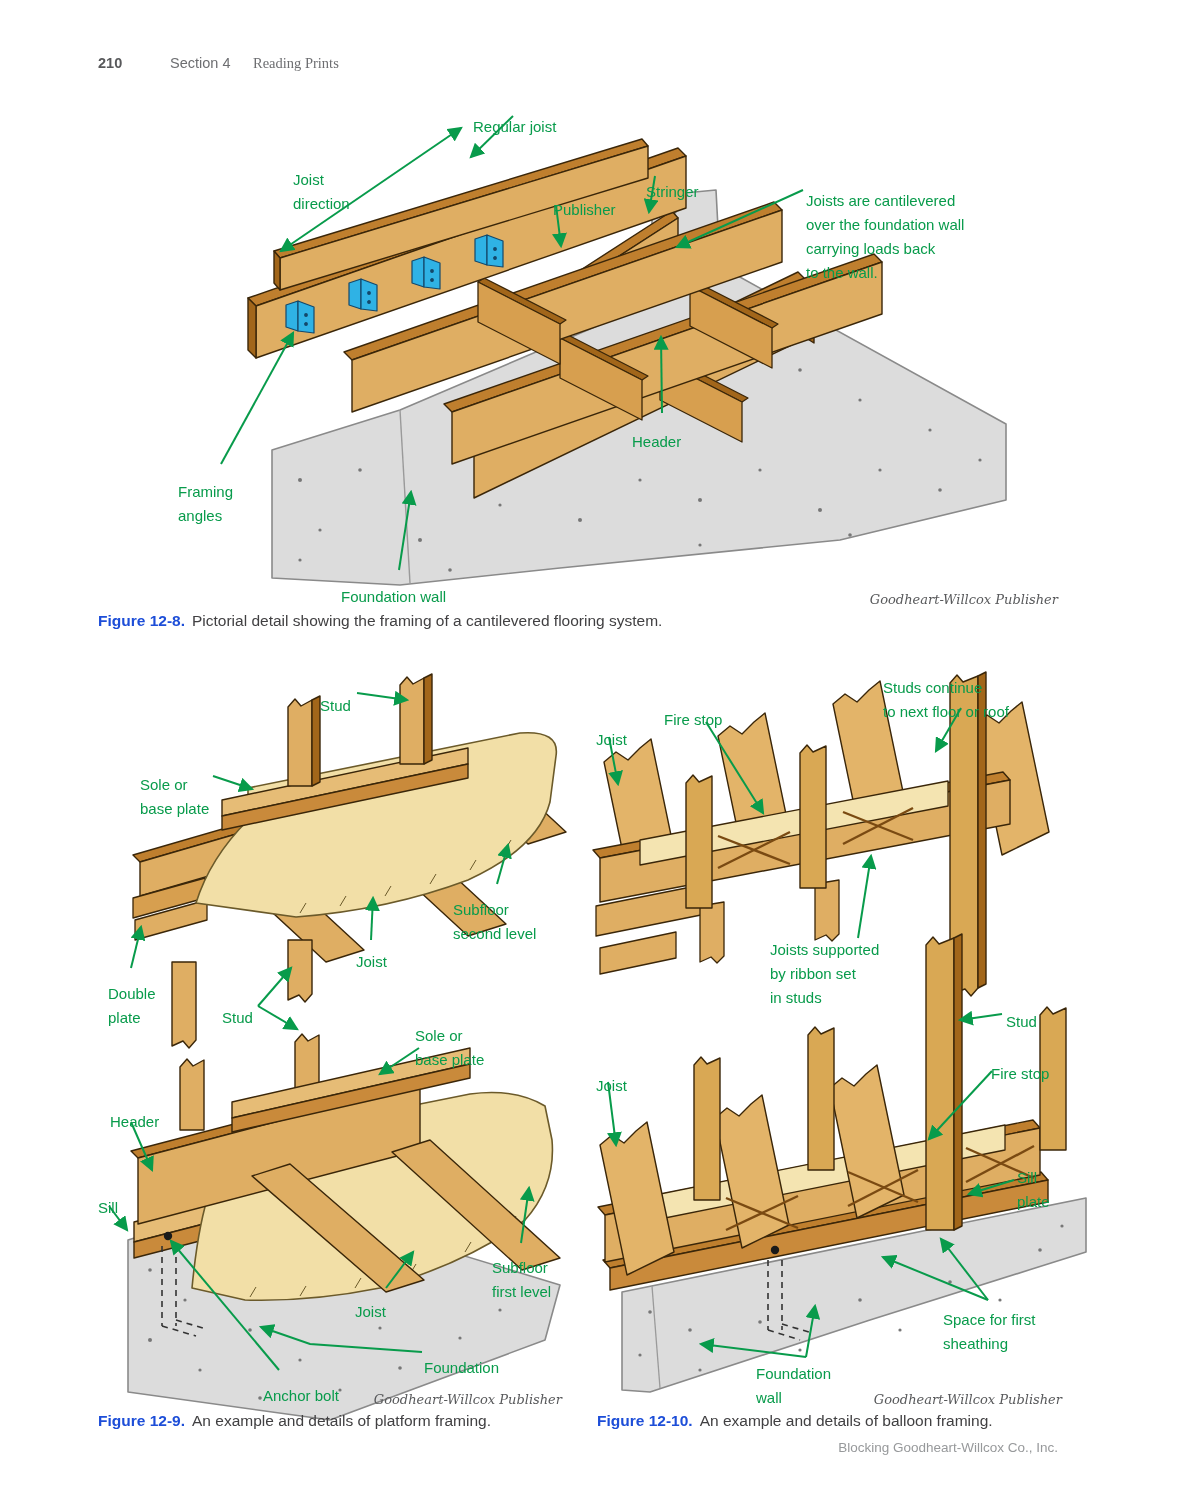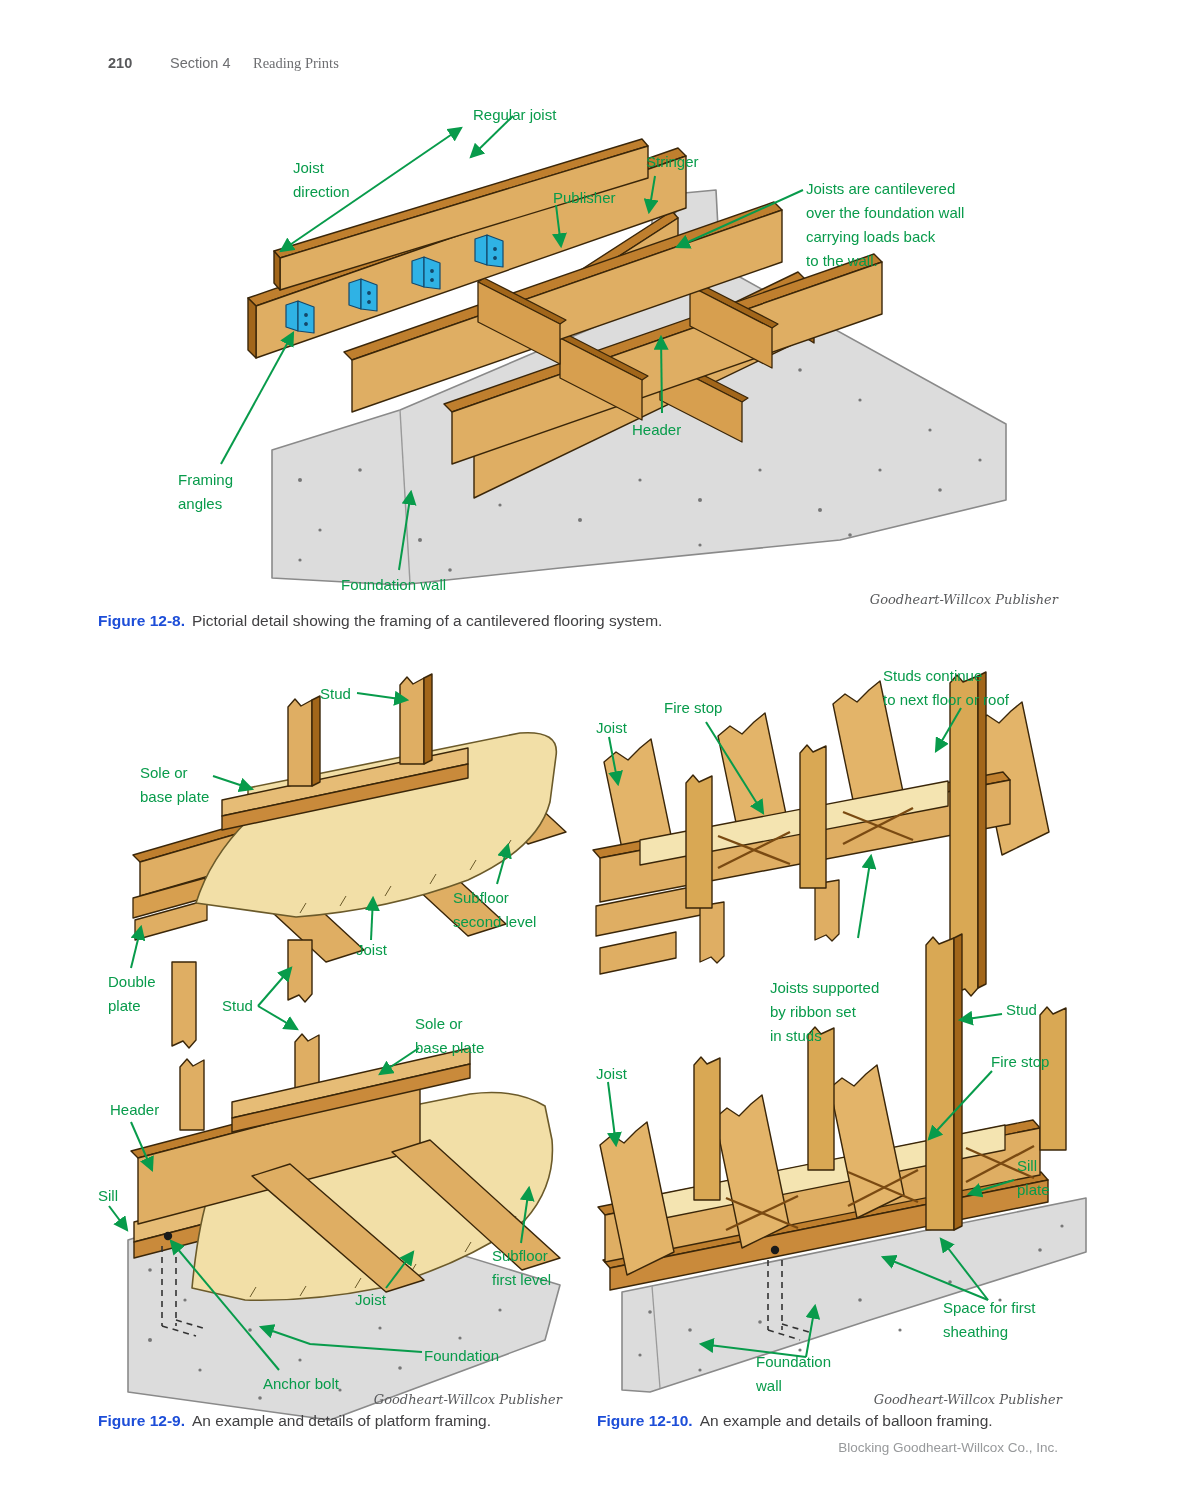--- a/index.html
+++ b/index.html
@@ -1,23 +1,23 @@
 <!DOCTYPE html>
 <html><head>
 <meta charset="utf-8">
 <style>
   html,body{margin:0;padding:0;background:#ffffff;}
   #page{position:relative;width:1179px;height:1508px;background:#ffffff;overflow:hidden;
         font-family:"Liberation Sans",sans-serif;}
   #art{position:absolute;left:0;top:0;z-index:1;}
   .hdr{position:absolute;top:55px;color:#6d6e71;font-size:14.5px;z-index:2;}
-  .hdr-num{left:108px;font-weight:bold;color:#58595b;}
+  .hdr-num{left:98px;font-weight:bold;color:#58595b;}
   .hdr-sec{left:170px;}
   .hdr-title{left:253px;font-family:Liberation Serif, serif;}
-  .lbl{position:absolute;z-index:3;color:#089b4b;font-size:15px;line-height:1.6;white-space:pre-line;}
+  .lbl{position:absolute;z-index:3;color:#089b4b;font-size:15px;line-height:1.6;white-space:pre-line;margin-top:12px;}
   .cap{position:absolute;z-index:3;font-size:15.5px;color:#414042;}
   .figno{font-weight:bold;color:#1d4ed8;margin-right:7px;}
   .credit{position:absolute;z-index:3;font-family:"DejaVu Serif",serif;font-style:italic;
           font-size:13px;color:#58595b;}
   .copyright{position:absolute;z-index:3;font-size:13.5px;color:#97999b;}
 </style>
 </head>
 <body>
 
 <div id="page">
@@ -385,21 +385,21 @@
   </svg>
 
   <span class="hdr hdr-num">210</span>
   <span class="hdr hdr-sec">Section 4</span>
   <span class="hdr hdr-title">Reading Prints</span>
 
   <div class="lbl" style="left:473px;top:103px">Regular joist</div>
   <div class="lbl" style="left:293px;top:156px">Joist
 direction</div>
   <div class="lbl" style="left:553px;top:186px">Publisher</div>
-  <div class="lbl" style="left:646px;top:150px">Stringer</div>
+  <div class="lbl" style="left:646px;top:168px">Stringer</div>
   <div class="lbl" style="left:806px;top:177px">Joists are cantilevered
 over the foundation wall
 carrying loads back
 to the wall.</div>
   <div class="lbl" style="left:632px;top:418px">Header</div>
   <div class="lbl" style="left:178px;top:468px">Framing
 angles</div>
   <div class="lbl" style="left:341px;top:573px">Foundation wall</div>
   <div class="credit" style="right:121px;top:592px">Goodheart-Willcox Publisher</div>
   <div class="cap" style="left:98px;top:612px">
@@ -426,21 +426,21 @@
   <div class="lbl" style="left:263px;top:1372px">Anchor bolt</div>
   <div class="credit" style="right:617px;top:1392px">Goodheart-Willcox Publisher</div>
   <div class="cap" style="left:98px;top:1412px">
     <span class="figno">Figure 12-9.</span><span>An example and details of platform framing.</span>
   </div>
 
   <div class="lbl" style="left:883px;top:664px">Studs continue
 to next floor or roof</div>
   <div class="lbl" style="left:664px;top:696px">Fire stop</div>
   <div class="lbl" style="left:596px;top:716px">Joist</div>
-  <div class="lbl" style="left:770px;top:976px">Joists supported
+  <div class="lbl" style="left:770px;top:926px">Joists supported
 by ribbon set
 in studs</div>
   <div class="lbl" style="left:1006px;top:998px">Stud</div>
   <div class="lbl" style="left:596px;top:1062px">Joist</div>
   <div class="lbl" style="left:991px;top:1050px">Fire stop</div>
   <div class="lbl" style="left:1017px;top:1154px">Sill
 plate</div>
   <div class="lbl" style="left:943px;top:1296px">Space for first
 sheathing</div>
   <div class="lbl" style="left:756px;top:1350px">Foundation

